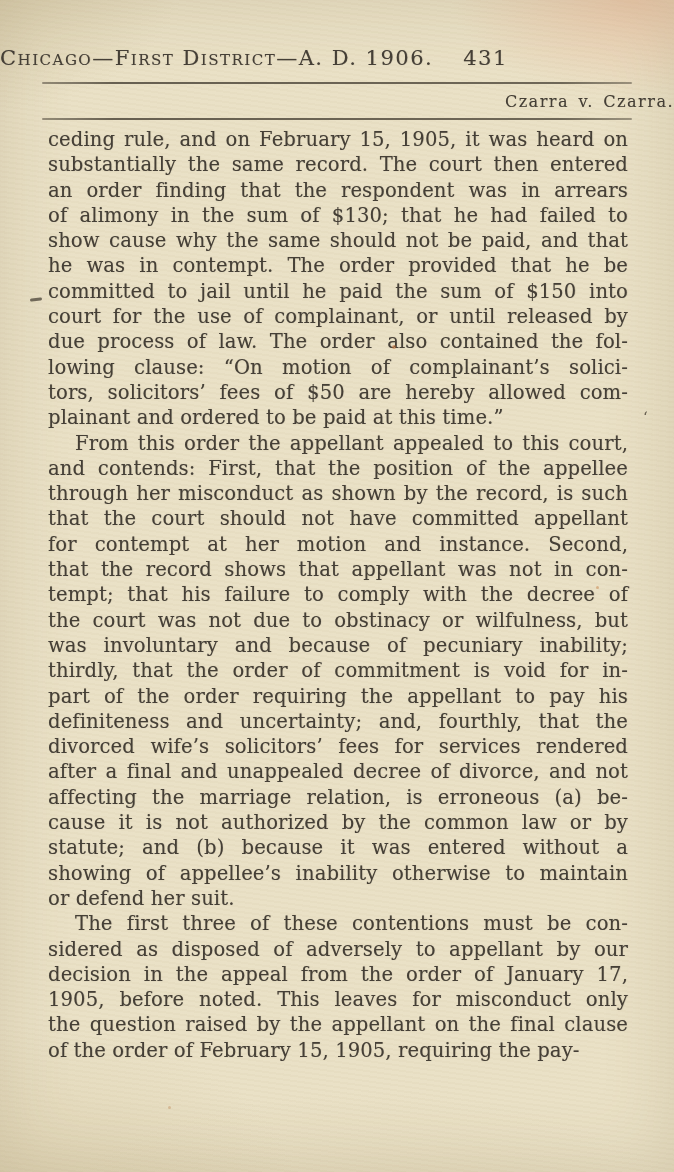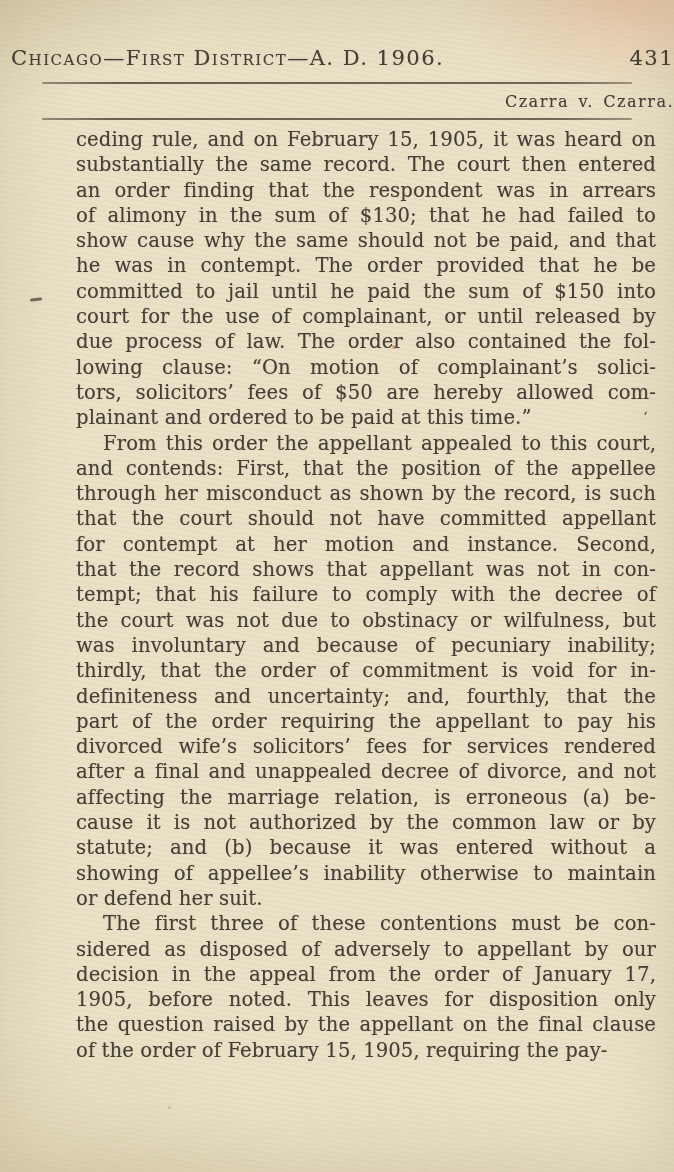--- a/index.html
+++ b/index.html
@@ -20,28 +20,27 @@
       radial-gradient(560px 320px at 55% 112%, rgba(206,190,150,0.28), rgba(206,190,150,0) 70%),
       repeating-linear-gradient(8deg, rgba(165,145,100,0.035) 0 2px, rgba(255,250,235,0.03) 2px 5px),
       #e9e0c5;
     box-shadow: inset 0 0 70px rgba(120,100,60,0.18);
     color: #453f36;
   }
   .header-line {
     position: absolute;
     top: 46px; left: 0; right: 0;
     display: flex;
-    justify-content: space-between;
+    justify-content: flex-start;
     align-items: baseline;
     gap: 30px;
     font-size: 21px;
     font-variant: small-caps;
     letter-spacing: 1.5px;
     text-shadow: 0.3px 0.3px 0.7px rgba(69,63,54,0.40);
-    padding-left: 11px;
   }
   .rule {
     position: absolute;
     left: 42px;
     width: 590px;
     height: 2px;
     background: linear-gradient(to right, rgba(80,73,60,0.55), rgba(80,73,60,0.85) 12%, rgba(80,73,60,0.8) 88%, rgba(80,73,60,0.5));
     border-radius: 1px;
   }
   .rule-top { top: 82px; }
@@ -57,21 +56,20 @@
   }
   .body-text {
     position: absolute;
     top: 127px;
     left: 48px;
     width: 580px;
     font-size: 19.5px;
     line-height: 25.3px;
     letter-spacing: 0.15px;
     text-shadow: 0.3px 0.3px 0.7px rgba(69,63,54,0.38);
-    margin-left: 28px;
   }
   .line {
     text-align: justify;
     text-align-last: justify;
     hyphens: none;
   }
   .line.last { text-align-last: left; }
   .line.indent { text-indent: 27px; }
   .margin-dash {
     position: absolute;
@@ -127,33 +125,33 @@
       <div class="line indent">From this order the appellant appealed to this court,</div>
       <div class="line">and contends: First, that the position of the appellee</div>
       <div class="line">through her misconduct as shown by the record, is such</div>
       <div class="line">that the court should not have committed appellant</div>
       <div class="line">for contempt at her motion and instance. Second,</div>
       <div class="line">that the record shows that appellant was not in con-</div>
       <div class="line">tempt; that his failure to comply with the decree of</div>
       <div class="line">the court was not due to obstinacy or wilfulness, but</div>
       <div class="line">was involuntary and because of pecuniary inability;</div>
       <div class="line">thirdly, that the order of commitment is void for in-</div>
+      <div class="line">part of the order requiring the appellant to pay his</div>
       <div class="line">definiteness and uncertainty; and, fourthly, that the</div>
-      <div class="line">part of the order requiring the appellant to pay his</div>
       <div class="line">divorced wife’s solicitors’ fees for services rendered</div>
       <div class="line">after a final and unappealed decree of divorce, and not</div>
       <div class="line">affecting the marriage relation, is erroneous (a) be-</div>
       <div class="line">cause it is not authorized by the common law or by</div>
       <div class="line">statute; and (b) because it was entered without a</div>
       <div class="line">showing of appellee’s inability otherwise to maintain</div>
       <div class="line last">or defend her suit.</div>
       <div class="line indent">The first three of these contentions must be con-</div>
       <div class="line">sidered as disposed of adversely to appellant by our</div>
       <div class="line">decision in the appeal from the order of January 17,</div>
-      <div class="line">1905, before noted. This leaves for disposition only</div>
+      <div class="line">1905, before noted. This leaves for misconduct only</div>
       <div class="line">the question raised by the appellant on the final clause</div>
       <div class="line last">of the order of February 15, 1905, requiring the pay-</div>
     </div>
 
   <div class="margin-dash"></div>
   <div class="margin-tick">‘</div>
 
   <div class="speck speck1"></div>
   <div class="speck speck2"></div>
   <div class="speck speck3"></div>

